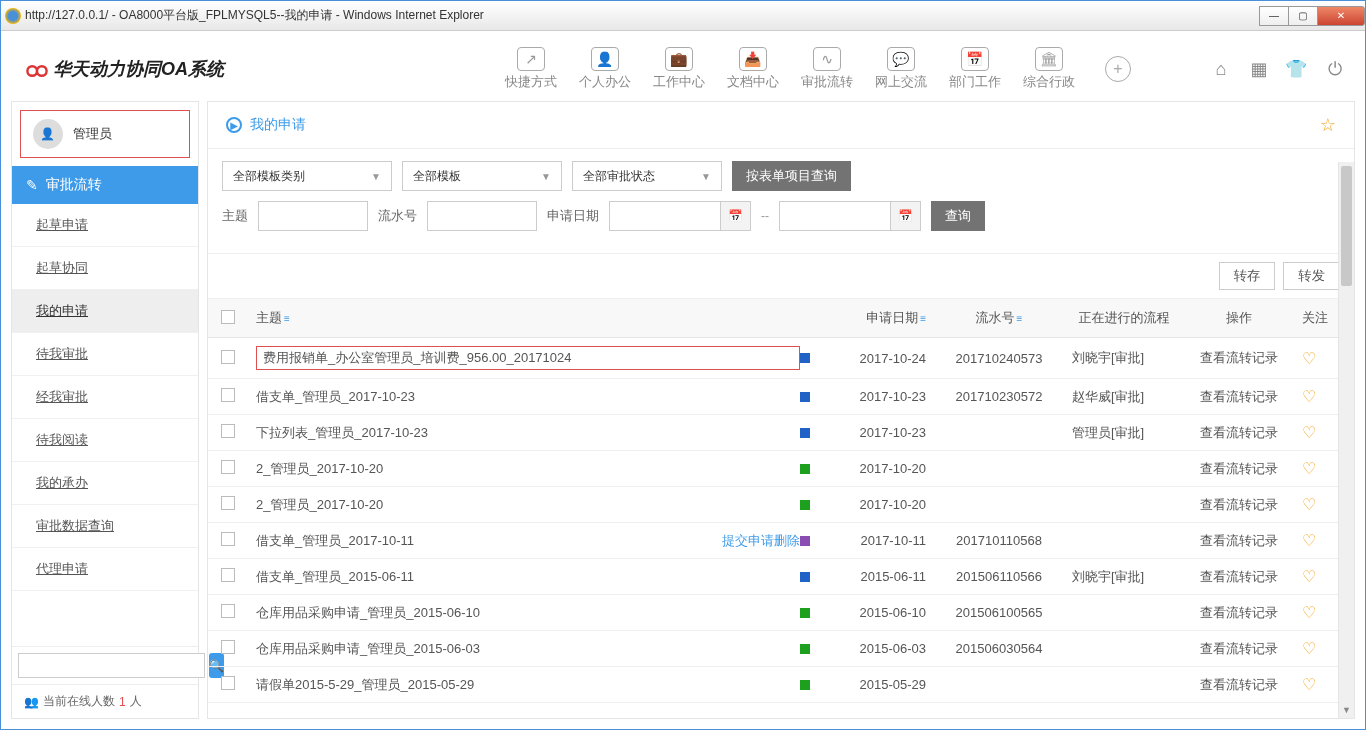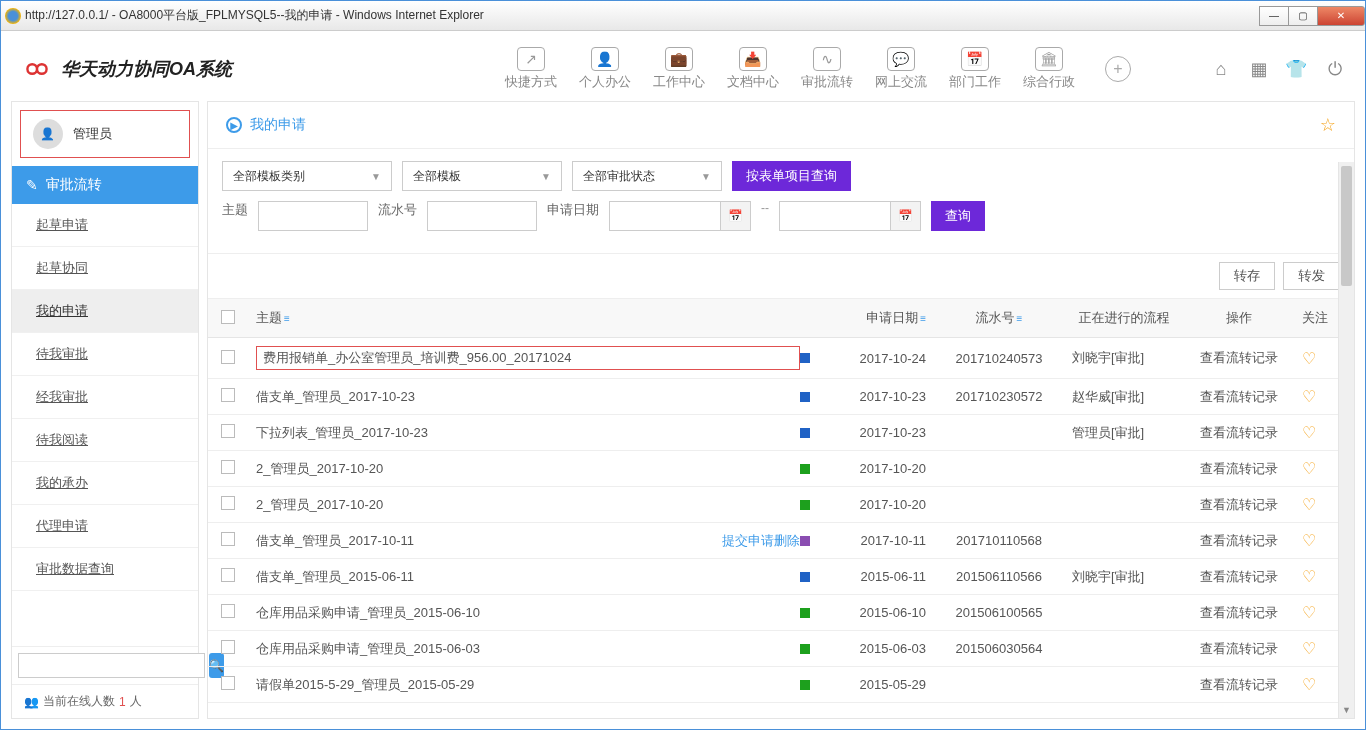--- a/index.html
+++ b/index.html
@@ -12,21 +12,21 @@
 .title-text { flex: 1; font-size: 12px; color: #333; }
 .window-controls { display: flex; height: 20px; }
 .win-btn { width: 30px; height: 20px; border: 1px solid #999; background: linear-gradient(#fff,#eee); display: flex; align-items: center; justify-content: center; font-size: 10px; cursor: pointer; margin-left: -1px; }
 .win-btn.close { background: linear-gradient(#e86,#c43); color: #fff; width: 48px; border-top-right-radius: 3px; border-bottom-right-radius: 3px; }
 
 
 .page { flex: 1; display: flex; flex-direction: column; overflow: hidden; padding: 6px 10px 10px 10px; }
 
 
 .top-header { display: flex; align-items: center; height: 64px; padding: 0 10px; }
-.logo-block { display: flex; align-items: center; gap: 8px; }
+.logo-block { display: flex; align-items: flex-end; }
 .logo-mark { width: 32px; height: 20px; }
 .logo-mark svg { width: 32px; height: 20px; }
 .logo-text { font-size: 18px; font-weight: bold; font-style: italic; color: #222; }
 .top-nav { display: flex; gap: 22px; margin-left: auto; margin-right: 30px; }
 .nav-item { display: flex; flex-direction: column; align-items: center; gap: 2px; color: #888; cursor: pointer; }
 .nav-icon { width: 28px; height: 24px; border: 1.5px solid #aaa; border-radius: 4px; display: flex; align-items: center; justify-content: center; font-size: 14px; color: #999; }
 .nav-label { font-size: 13px; }
 .add-circle { width: 26px; height: 26px; border: 1.5px solid #aaa; border-radius: 50%; display: flex; align-items: center; justify-content: center; font-size: 16px; color: #aaa; cursor: pointer; }
 .top-right-icons { display: flex; gap: 18px; align-items: center; color: #888; font-size: 18px; }
 .tr-icon { cursor: pointer; width:20px; height:20px; display:flex; align-items:center; justify-content:center; }
@@ -50,24 +50,24 @@
 .online-count { color: #e05050; }
 
 
 .content { flex: 1; display: flex; flex-direction: column; overflow: hidden; border: 1px solid #e5e5e5; position: relative; }
 .content-header { padding: 12px 18px; display: flex; align-items: center; border-bottom: 1px solid #eee; }
 .ch-icon { width: 16px; height: 16px; border: 2px solid #3d9be9; border-radius: 50%; display: inline-flex; align-items: center; justify-content: center; margin-right: 8px; color:#3d9be9; font-size:10px;}
 .ch-title { color: #3d9be9; font-size: 14px; }
 .star { margin-left: auto; color: #f5a623; font-size: 18px; cursor: pointer; }
 
 .filter-panel { padding: 12px 14px; border-bottom: 1px solid #eee; }
-.filter-row { display: flex; gap: 10px; margin-bottom: 10px; flex-wrap: wrap; }
+.filter-row { display: flex; align-items: center; gap: 10px; margin-bottom: 10px; flex-wrap: wrap; }
 .dropdown { border: 1px solid #ccc; height: 30px; display: flex; align-items: center; padding: 0 10px; background: #fff; min-width: 150px; position: relative; cursor: pointer; }
 .dropdown .caret { margin-left: auto; color: #999; font-size: 10px; }
-.blue-btn { background: #6d28d9; color: #fff; border: none; height: 30px; padding: 0 14px; cursor: pointer; font-size: 13px; }
+.blue-btn { background: #737373; color: #fff; border: none; height: 30px; padding: 0 14px; cursor: pointer; font-size: 13px; }
 .field-label { color: #666; font-size: 13px; }
 .text-input { border: 1px solid #ccc; height: 30px; padding: 0 8px; width: 110px; }
 .date-wrap { display: flex; border: 1px solid #ccc; height: 30px; }
 .date-wrap input { border: none; width: 110px; padding: 0 8px; }
 .cal-btn { width: 30px; background: #f3f3f3; border-left: 1px solid #ccc; display: flex; align-items: center; justify-content: center; cursor: pointer; color:#888;}
 .dash { color: #999; }
 
 .action-row { display: flex; justify-content: flex-end; padding: 8px 14px; gap: 8px; border-bottom: 1px solid #eee; }
 .plain-btn { border: 1px solid #ccc; background: #fff; height: 28px; padding: 0 14px; cursor: pointer; color: #555; }
 
@@ -179,22 +179,22 @@
           <span>审批流转</span>
         </div>
         <div class="side-menu" id="sidemenu">
             <div class="side-item">起草申请</div>
             <div class="side-item">起草协同</div>
             <div class="side-item active">我的申请</div>
             <div class="side-item">待我审批</div>
             <div class="side-item">经我审批</div>
             <div class="side-item">待我阅读</div>
             <div class="side-item">我的承办</div>
+            <div class="side-item">审批数据查询</div>
             <div class="side-item">代理申请</div>
-            <div class="side-item">审批数据查询</div>
           </div>
         <div class="side-search">
           <input type="text" style="">
           <div class="side-search-btn">🔍</div>
         </div>
         <div class="online-status">
           <span style="color:#3d9be9">👥</span>
           <span>当前在线人数</span>
           <span class="online-count">1</span>
           <span>人</span>

